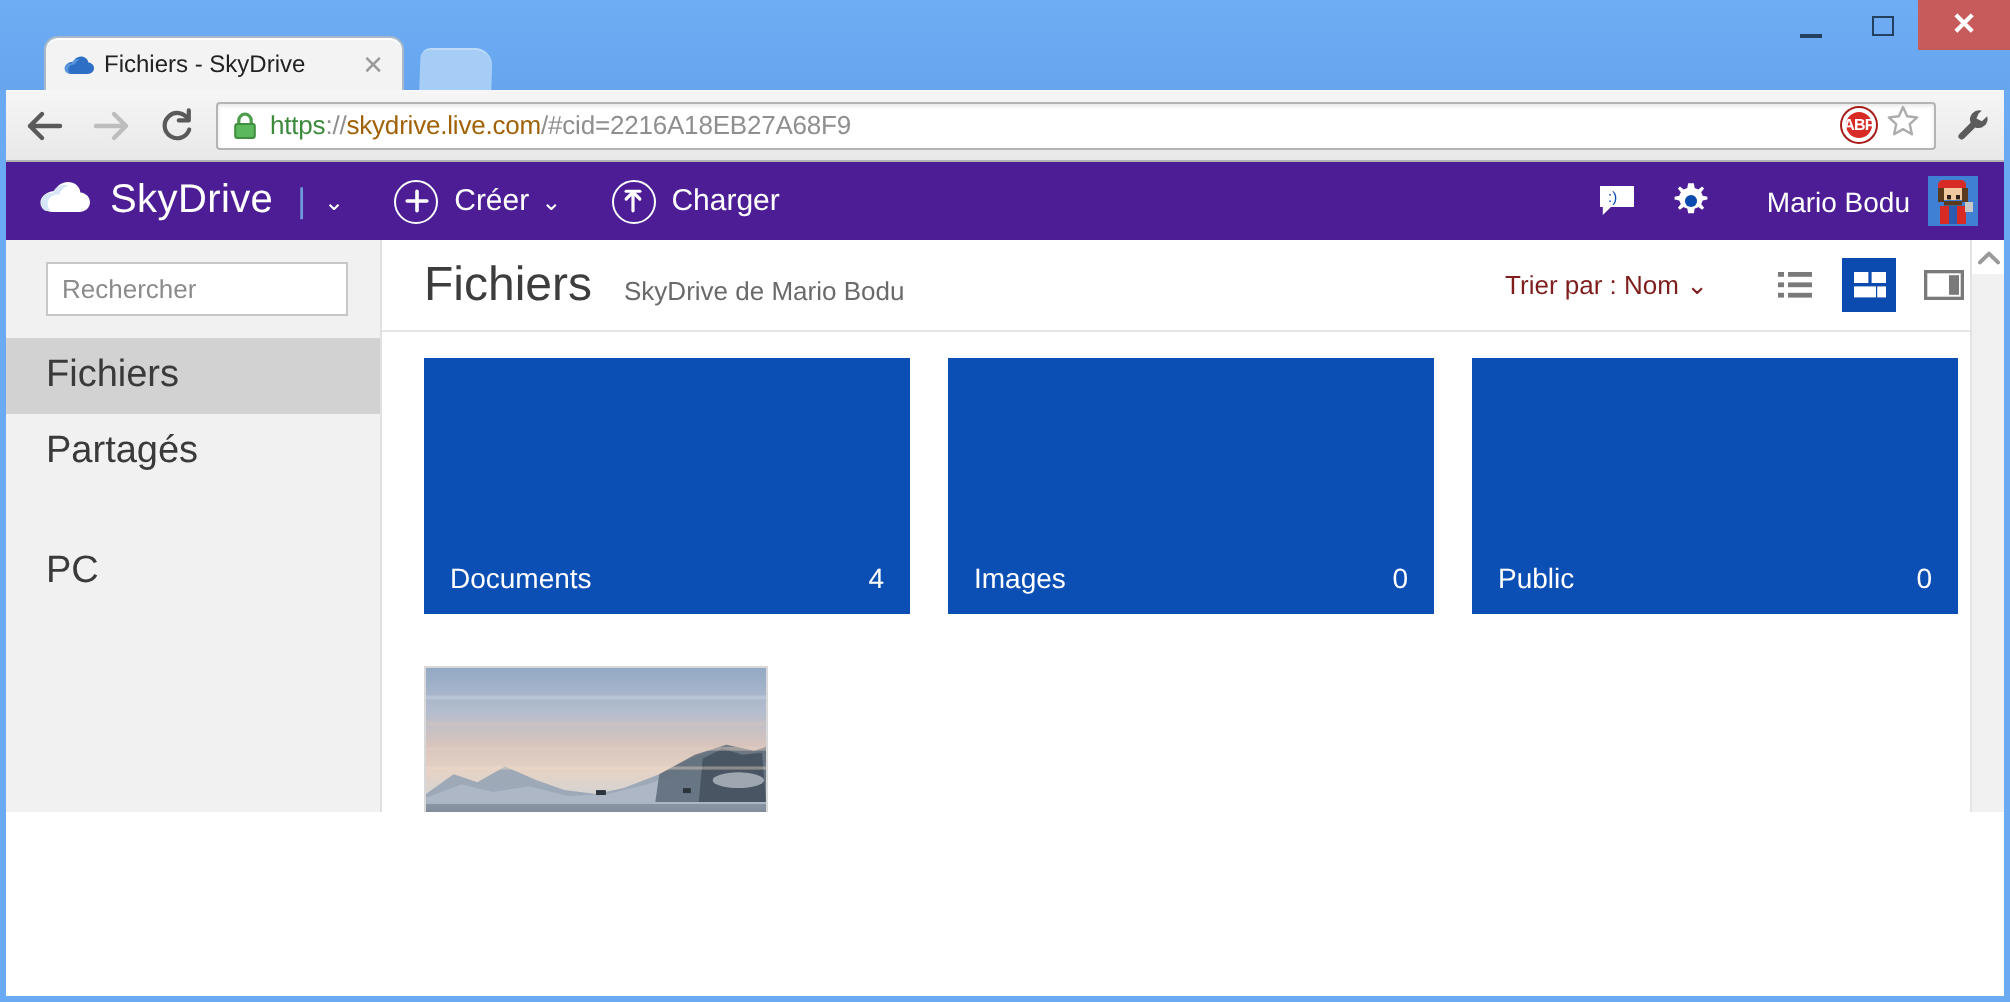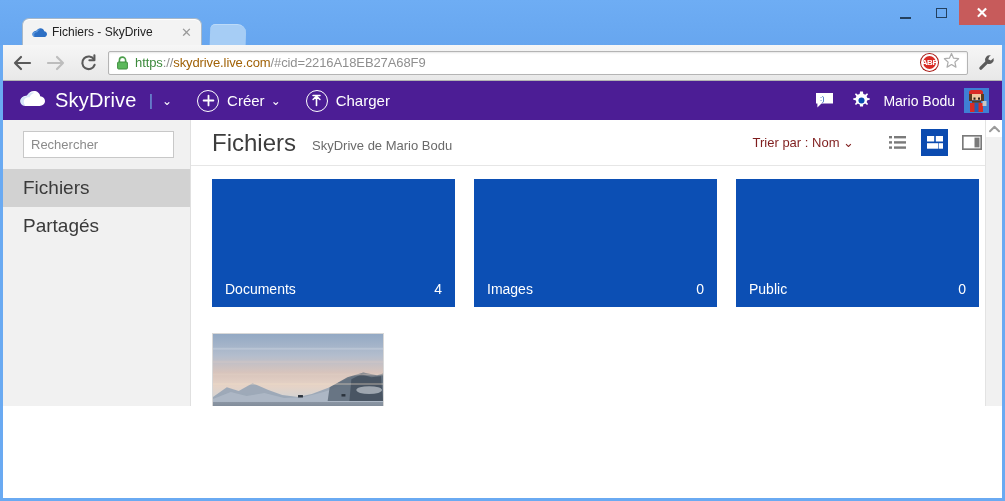--- a/index.html
+++ b/index.html
@@ -127,21 +127,21 @@
   .hdr-circ {
     width: 22px; height: 22px; border-radius: 50%;
     border: 1.6px solid #ffffff;
     display: flex; align-items: center; justify-content: center;
     font-size: 15px; line-height: 1; flex: none;
   }
   .hdr-label { font-size: 15px; font-weight: 300; margin-left: 8px; }
   #sd-right {
     margin-left: auto; display: flex; align-items: center; padding-right: 13px;
   }
-  #sd-user-name { font-size: 14px; font-weight: 300; margin: 0 9px 0 12px; }
+  #sd-user-name { font-size: 14px; font-weight: 300; margin: 0 9px 0 28px; }
   #avatar {
     width: 25px; height: 25px; flex: none;
     background: #2b6fd0; position: relative; overflow: hidden;
   }
 
   
   #sd-body { display: flex; height: 286px; justify-content: flex-end; }
 
   #sidebar {
     width: 188px; background: #f1f1f1;
@@ -369,20 +369,23 @@
 
         <div style="margin-top:11px">
           <div class="nav-item active">
             <span>Fichiers</span>
           </div>
           <div class="nav-item">
             <span>Partagés</span>
           </div>
           <div class="nav-gap"></div>
           <div class="nav-gap"></div>
+          <div class="nav-item">
+            <span>PC</span>
+          </div>
         </div>
       </div>
 
       <div id="content">
 
         <div id="content-head">
           <span id="page-title">Fichiers</span>
           <span id="page-subtitle">SkyDrive de Mario Bodu</span>
 
           <div id="head-right">

